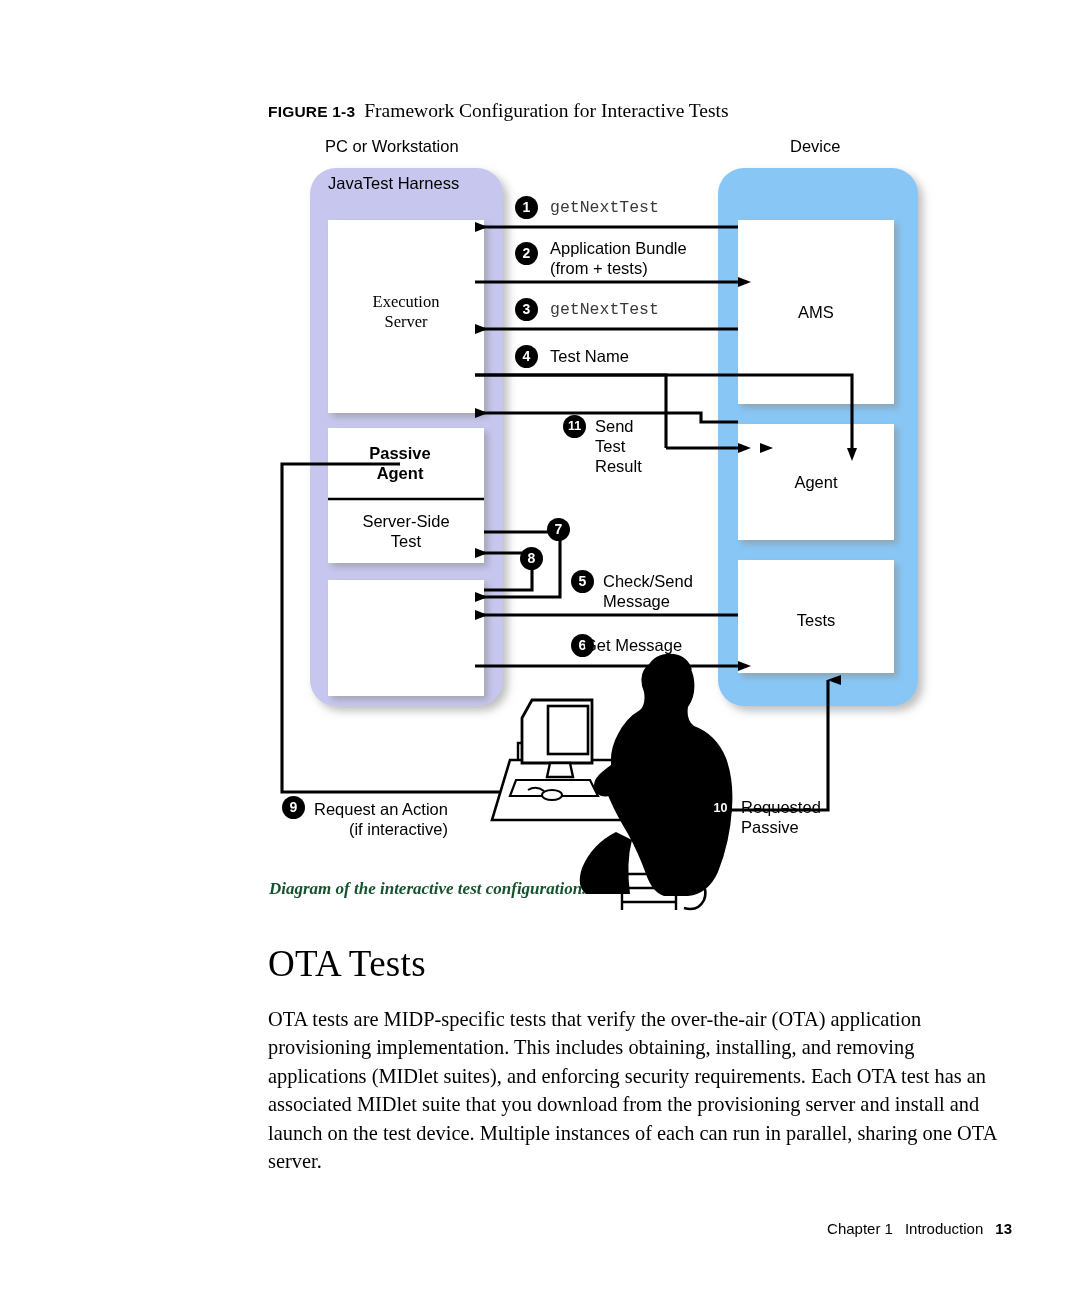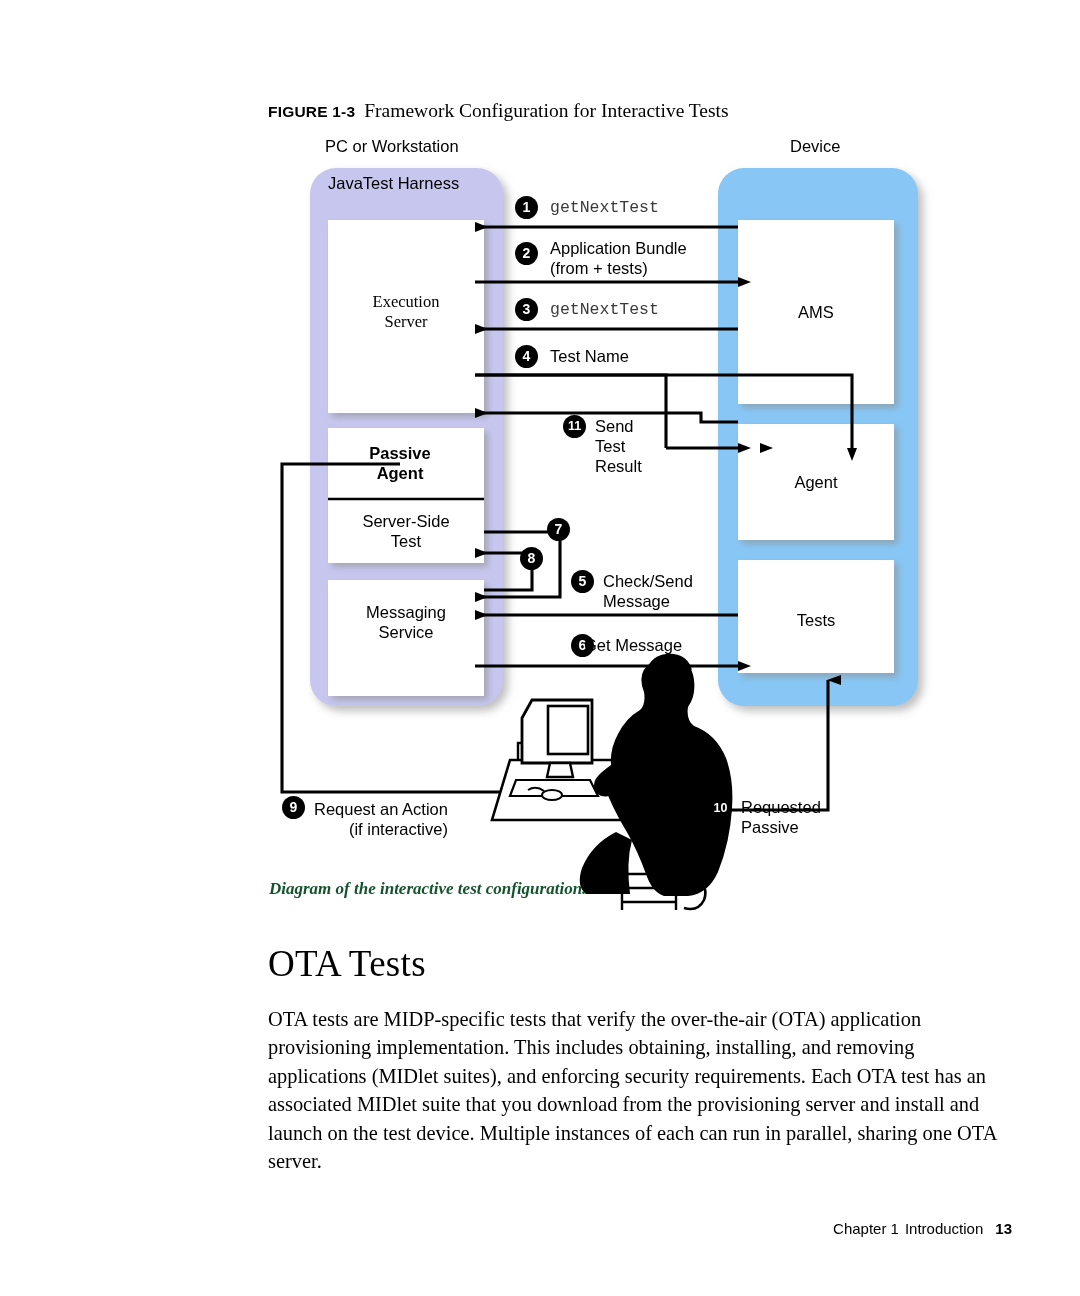--- a/index.html
+++ b/index.html
@@ -125,21 +125,21 @@
   #footer {
     position: absolute;
     left: 600px;
     top: 1220px;
     width: 412px;
     text-align: right;
     font-family: "Liberation Sans", sans-serif;
     font-size: 15px;
     white-space: nowrap;
   }
-  #footer .chap { margin-right: 6px; }
+  #footer .chap { margin-right: 12px; }
   #footer .pageno { font-weight: bold; margin-left: 12px; }
 </style>
 </head>
 <body>
 
 <div class="page">
 
   <div id="figure-line">
     <span class="fig-label">FIGURE 1-3</span><span class="fig-title">Framework Configuration for Interactive Tests</span>
   </div>
@@ -270,24 +270,20 @@
     <div class="d-label center" style="left:60px; top:311px; width:160px;font-weight:bold;">
       <div>Passive</div>
       <div>Agent</div>
     </div>
 
     <div class="d-label center" style="left:68px; top:379px; width:156px;">
       <div>Server-Side</div>
       <div>Test</div>
     </div>
 
-    <div class="d-label center" style="left:68px; top:470px; width:156px;">
-      <div>Messaging</div>
-      <div>Service</div>
-    </div>
 
     <div class="d-label center" style="left:478px; top:170px; width:156px;">AMS</div>
     <div class="d-label center" style="left:478px; top:340px; width:156px;">Agent</div>
     <div class="d-label center" style="left:478px; top:478px; width:156px;">Tests</div>
 
     <div class="badge" style="left:255px; top:64px;">1</div>
     <div class="d-label mono" style="left:290px; top:66px;">getNextTest</div>
 
     <div class="badge" style="left:255px; top:110px;">2</div>
     <div class="d-label" style="left:290px; top:106px;">

